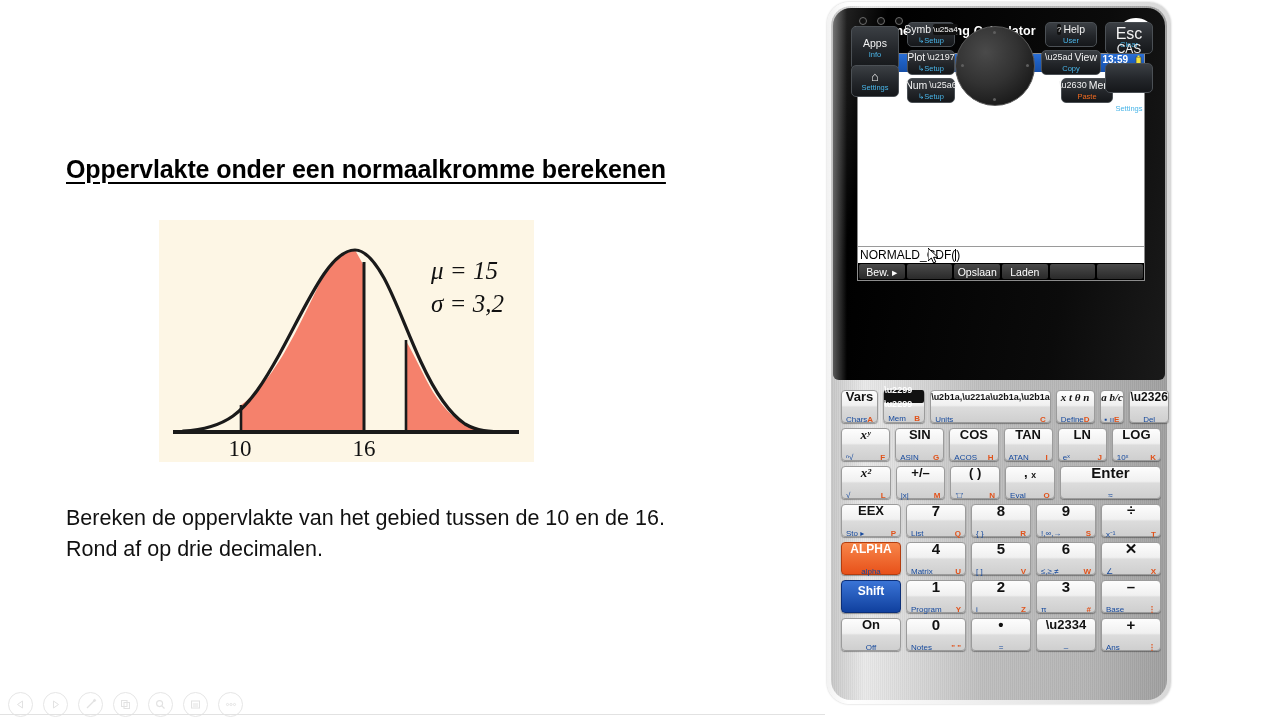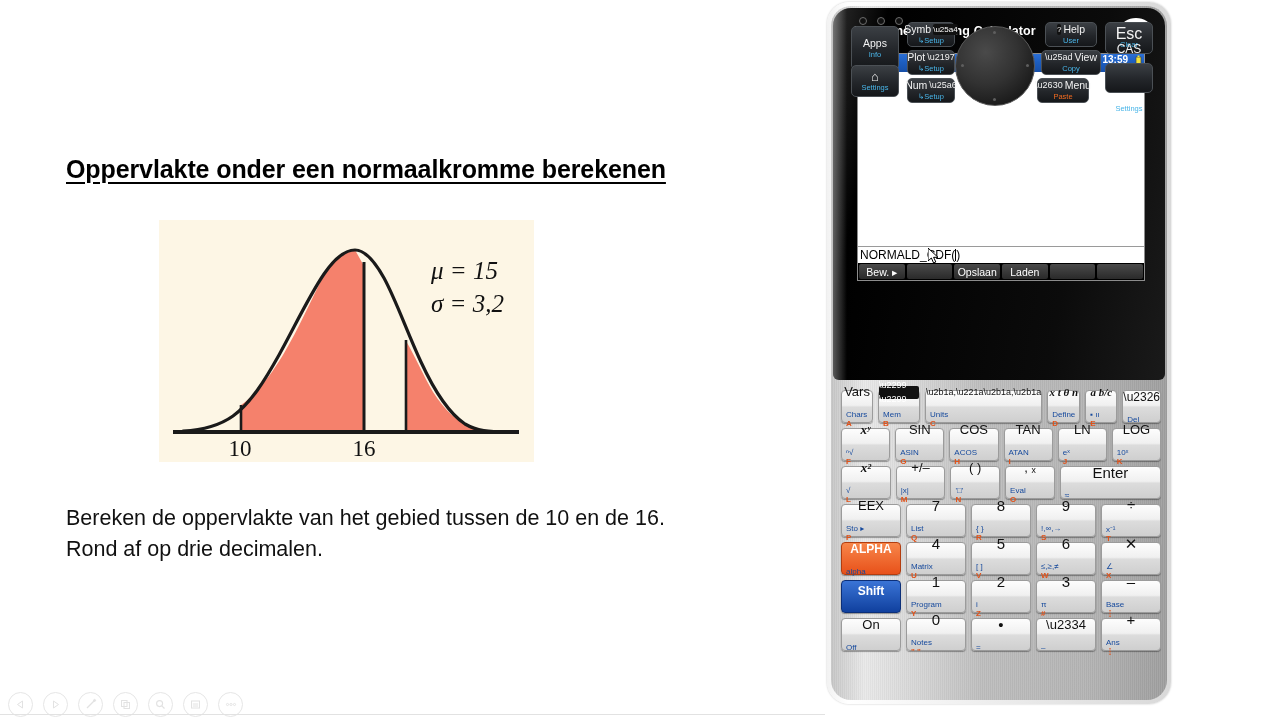--- a/index.html
+++ b/index.html
@@ -174,24 +174,24 @@
   .key {
     position: relative;
     flex: 1; height: 33px;
     border-radius: 4px;
     background: linear-gradient(180deg, #fdfdfd 0%, #f0f0f0 46%, #dcdcdc 52%, #cfcfcf 100%);
     border: 1px solid #9b9b9b;
     box-sizing: border-box;
     box-shadow: 0 1px 1px rgba(0,0,0,.35);
     display: flex; flex-direction: column; align-items: center; justify-content: center;
   }
-  .key .main { font-size: 13px; color: #111; line-height: 14px; font-weight: normal; }
+  .key .main { font-size: 13px; color: #111; line-height: 14px; font-weight: bold; }
   .key .main.big { font-size: 15px; }
   .key .main.italic { font-style: italic; font-weight: bold; font-family: "Liberation Serif", serif; }
-  .key .legend { width: 100%; display: flex; align-items: flex-start; justify-content: space-between; padding: 0 4px; box-sizing: border-box; margin-top: 11px; flex-direction: column; }
+  .key .legend { width: 100%; display: flex; align-items: flex-end; justify-content: space-between; padding: 0 4px; box-sizing: border-box; margin-top: 11px; }
   .key .legend .l { font-size: 8px; color: #14489c; white-space: nowrap; }
   .key .legend .r { font-size: 8px; color: #e1521a; font-weight: bold; }
   .key .legend.center { justify-content: center; }
   .key.alpha { background: linear-gradient(180deg,#f7864a,#e8511a); border-color:#b23d0f; }
   .key.alpha .main { color: #fff; font-weight: bold; font-size: 12px; }
   .key.alpha .legend .l { color: #14489c; }
   .key.shift { background: linear-gradient(180deg,#3a74d6,#10409e); border-color:#0c2f78; }
   .key.shift .main { color: #fff; font-weight: bold; font-size: 12px; }
   .key.del .main { font-size: 12px; }
   .key.enter { flex: 2.08; }
@@ -382,21 +382,21 @@
             </span>
           <span class="sub">User</span>
         </div>
         <div class="fkey" style="left:208px; top:42px; width:60px; height:25px;">
           <span class="top">
               <span style="font-size:9px">\u25ad</span>
               <span>View</span>
             </span>
           <span class="sub">Copy</span>
         </div>
-        <div class="fkey" style="left:204px; top:70px; width:52px; height:25px;">
+        <div class="fkey" style="left:228px; top:70px; width:52px; height:25px;">
           <span class="top">
               <span style="font-size:9px">\u2630</span>
               <span>Menu</span>
             </span>
           <span class="sub orange">Paste</span>
         </div>
 
         <div class="fkey" style="left:272px; top:14px; width:48px; height:32px;">
           <span class="top" style="font-size:16px">Esc</span>
           <span class="sub">Clear</span>

